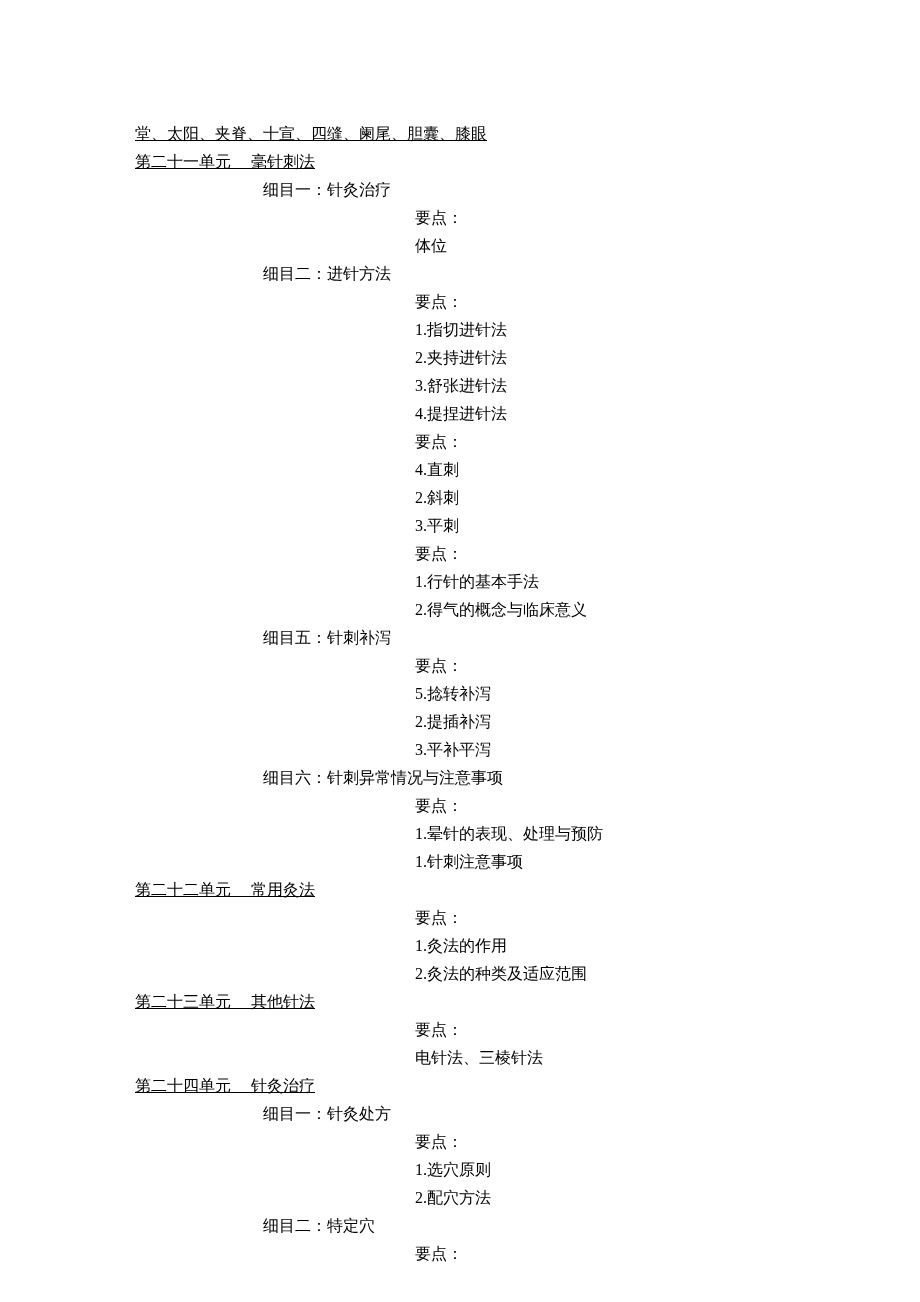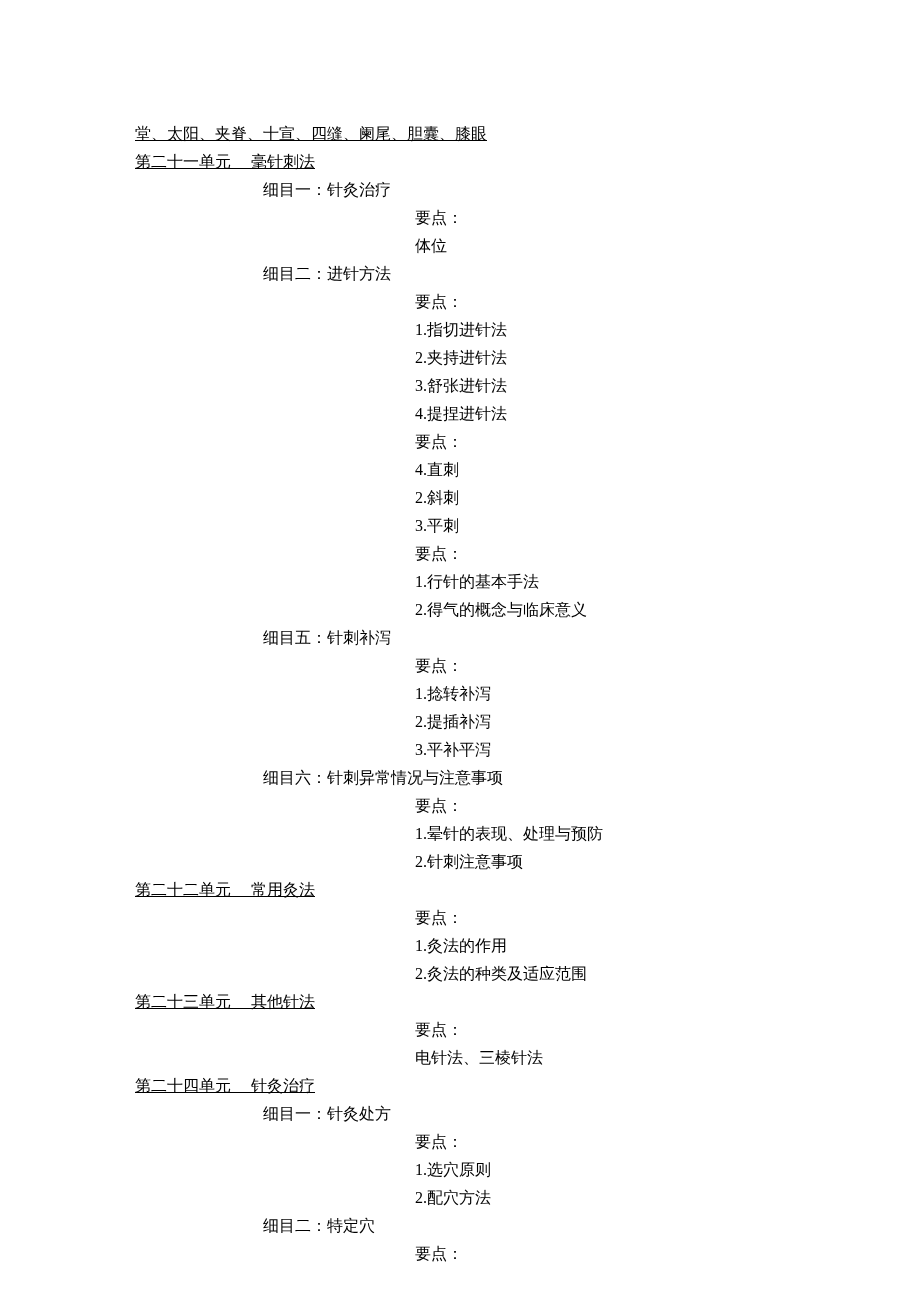--- a/index.html
+++ b/index.html
@@ -42,27 +42,27 @@
       <div class="line indent-2">4.提捏进针法</div>
       <div class="line indent-2">要点：</div>
       <div class="line indent-2">4.直刺</div>
       <div class="line indent-2">2.斜刺</div>
       <div class="line indent-2">3.平刺</div>
       <div class="line indent-2">要点：</div>
       <div class="line indent-2">1.行针的基本手法</div>
       <div class="line indent-2">2.得气的概念与临床意义</div>
       <div class="line indent-1">细目五：针刺补泻</div>
       <div class="line indent-2">要点：</div>
-      <div class="line indent-2">1.捻转补泻</div>
+      <div class="line indent-2">5.捻转补泻</div>
       <div class="line indent-2">2.提插补泻</div>
       <div class="line indent-2">3.平补平泻</div>
       <div class="line indent-1">细目六：针刺异常情况与注意事项</div>
       <div class="line indent-2">要点：</div>
       <div class="line indent-2">1.晕针的表现、处理与预防</div>
-      <div class="line indent-2">2.针刺注意事项</div>
+      <div class="line indent-2">1.针刺注意事项</div>
       <div class="line indent-0">第二十二单元　 常用灸法</div>
       <div class="line indent-2">要点：</div>
       <div class="line indent-2">1.灸法的作用</div>
       <div class="line indent-2">2.灸法的种类及适应范围</div>
       <div class="line indent-0">第二十三单元　 其他针法</div>
       <div class="line indent-2">要点：</div>
       <div class="line indent-2">电针法、三棱针法</div>
       <div class="line indent-0">第二十四单元　 针灸治疗</div>
       <div class="line indent-1">细目一：针灸处方</div>
       <div class="line indent-2">要点：</div>

